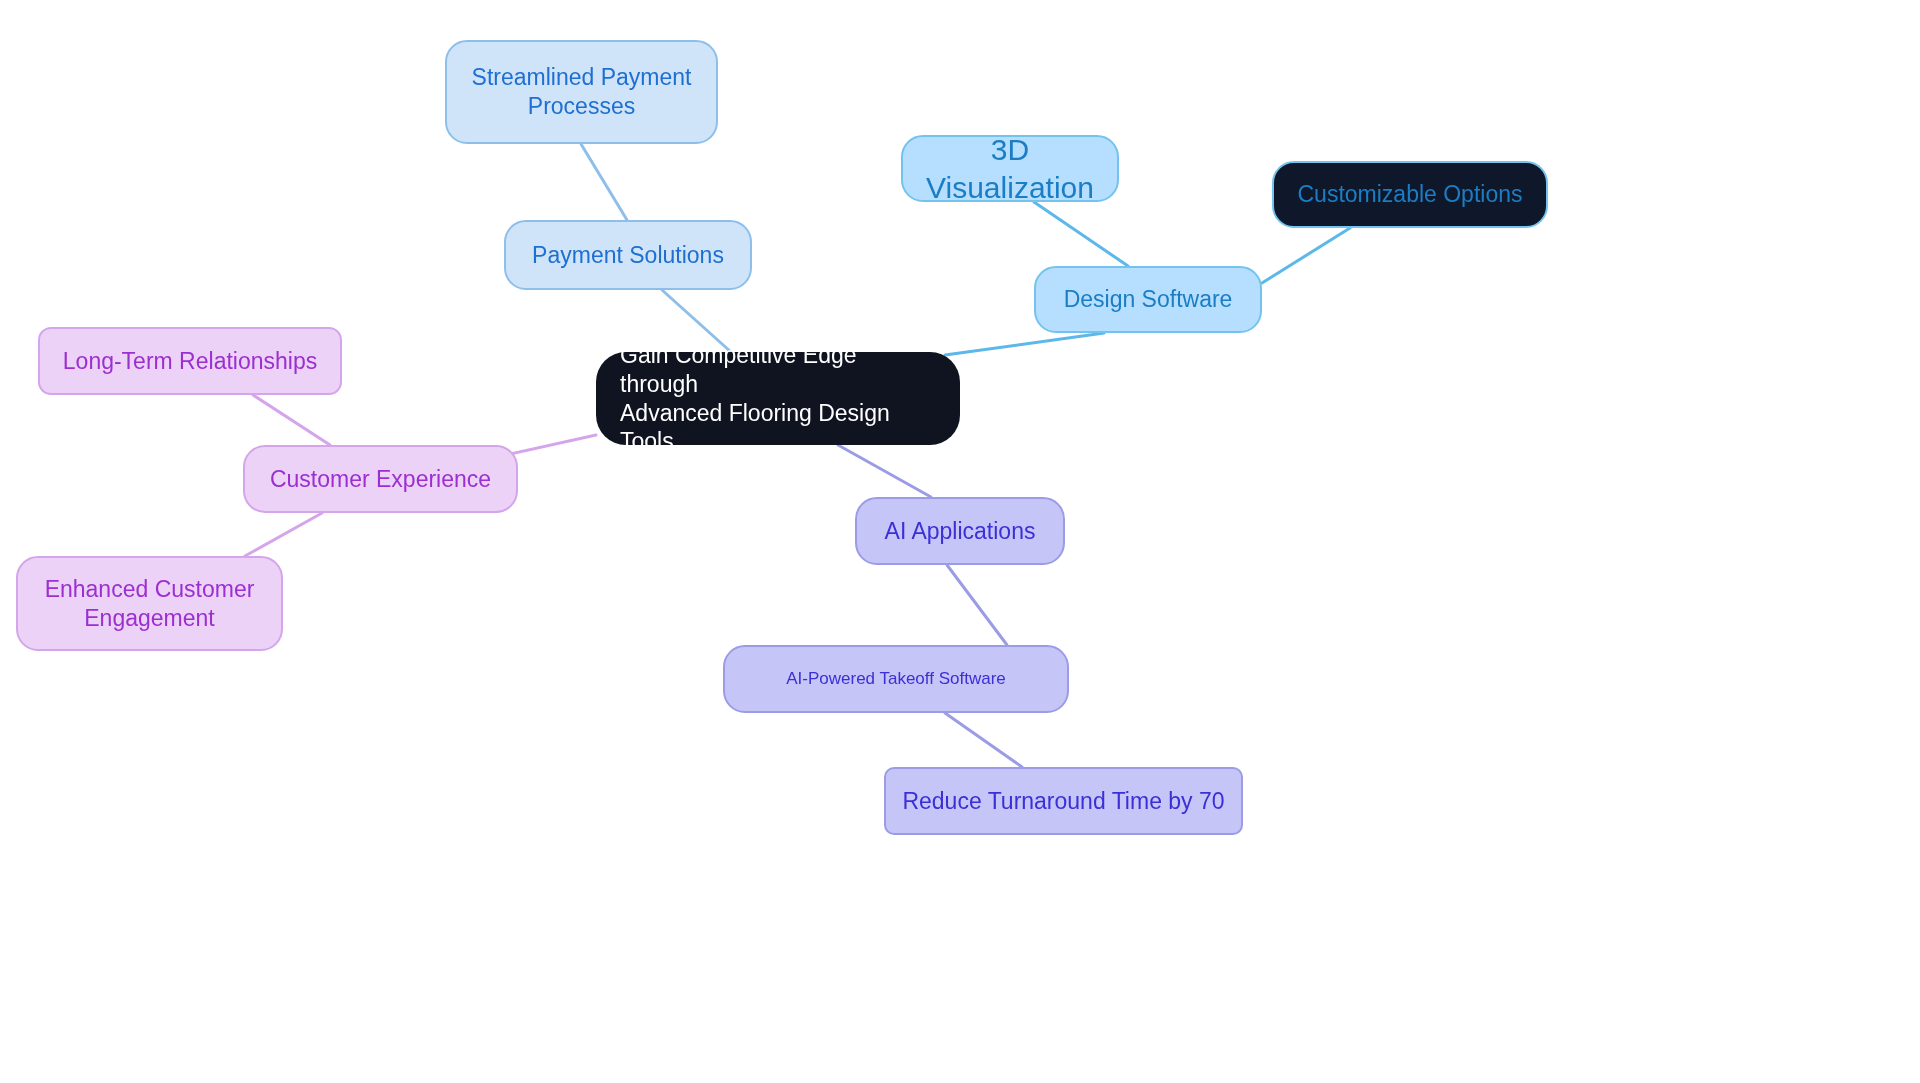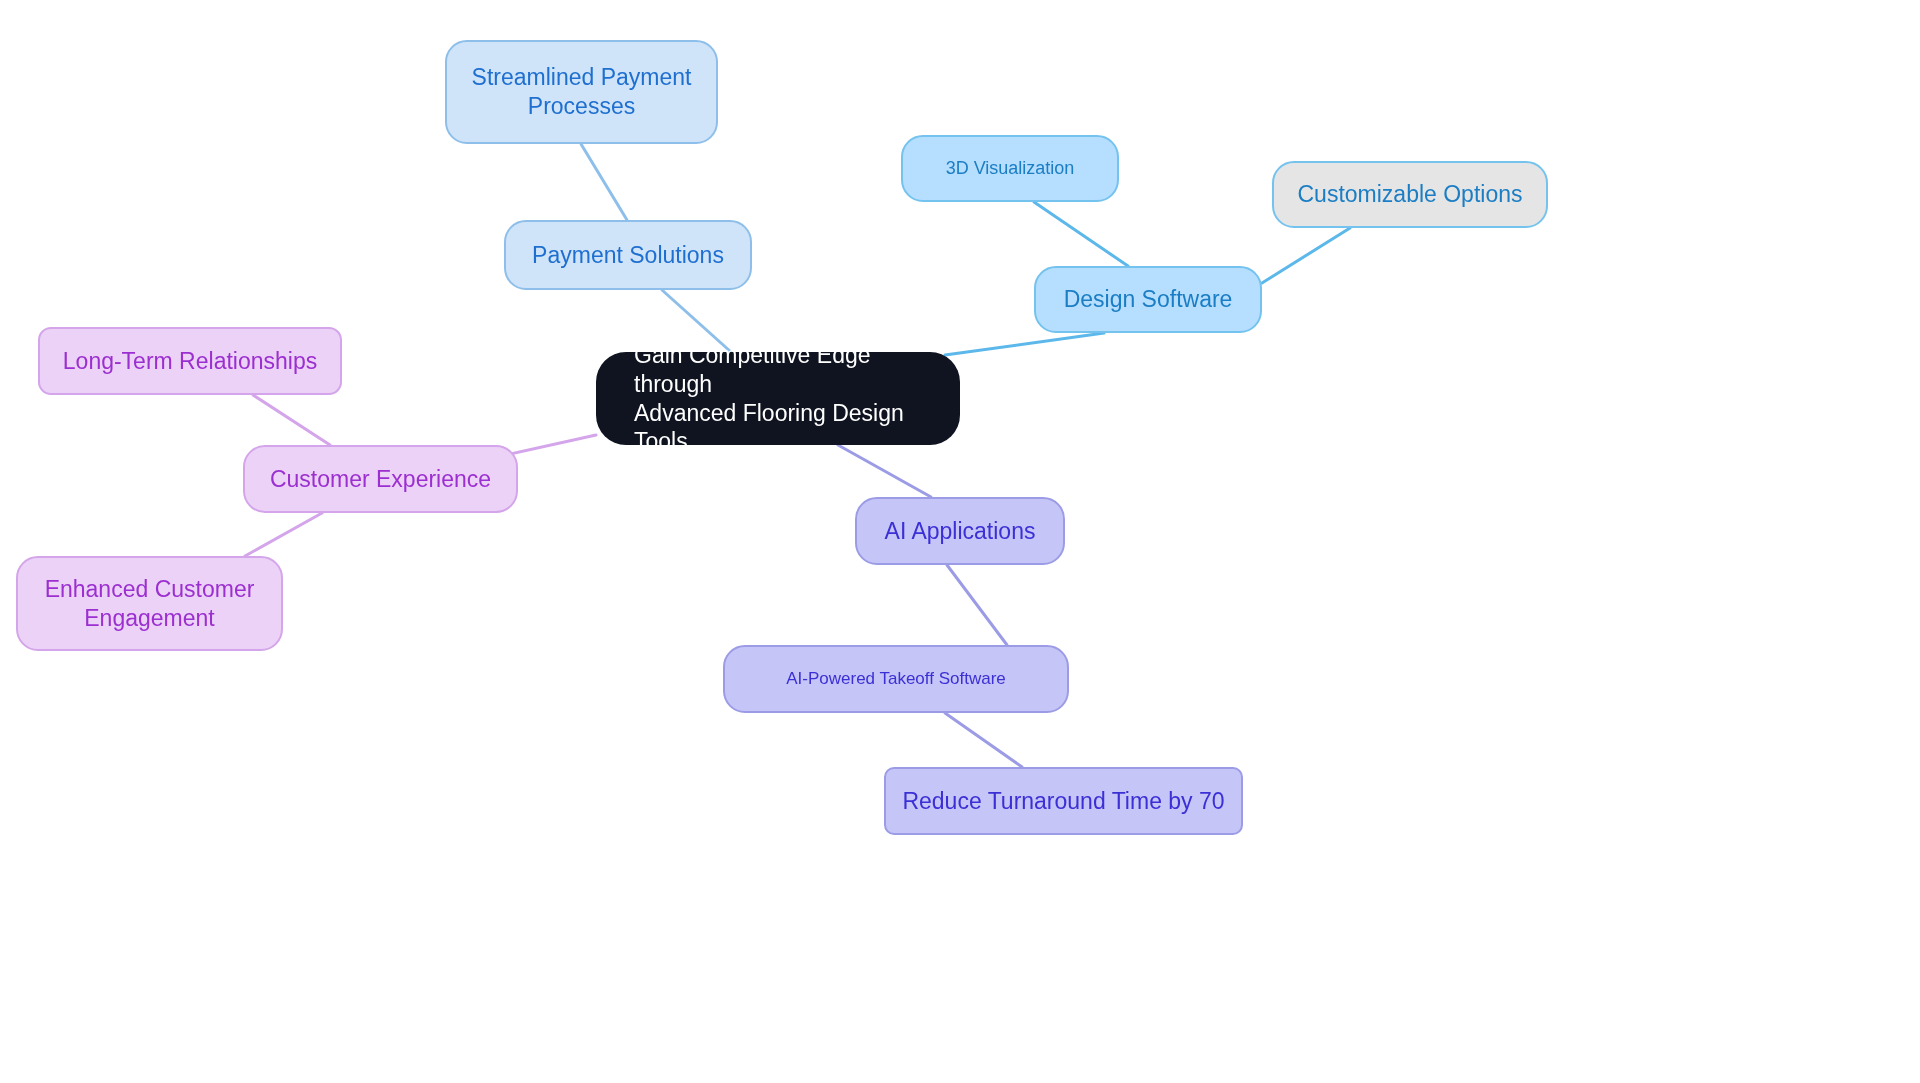--- a/index.html
+++ b/index.html
@@ -38,21 +38,21 @@
     border-width: 2px;
     line-height: 1.24;
     white-space: pre-line;
     padding: 22px 14px;
   }
   .node.root {
     border-radius: 30px;
     border-width: 0;
     justify-content: flex-start;
     text-align: left;
-    padding: 10px 38px;
+    padding: 10px 24px;
   }
 </style>
 </head>
 <body>
 
 <div id="canvas">
   <svg id="edges" viewBox="0 0 1920 1083" width="1920" height="1083">
       <line x1="731" y1="352" x2="662" y2="290" stroke="#8dbfea" stroke-width="3" stroke-linecap="round"></line>
       <line x1="627" y1="220" x2="581" y2="144" stroke="#8dbfea" stroke-width="3" stroke-linecap="round"></line>
       <line x1="945" y1="355" x2="1104" y2="333" stroke="#5cb8ea" stroke-width="3" stroke-linecap="round"></line>
@@ -65,22 +65,22 @@
       <line x1="330" y1="445" x2="253" y2="395" stroke="#d4a5ea" stroke-width="3" stroke-linecap="round"></line>
       <line x1="322" y1="513" x2="245" y2="556" stroke="#d4a5ea" stroke-width="3" stroke-linecap="round"></line>
     </svg>
   <div id="nodes">
       <div class="node root" style="left: 596px; top: 352px; width: 364px; height: 93px; background: rgb(15, 20, 32); color: rgb(255, 255, 255); border-color: rgb(15, 20, 32); font-size: 23px;"><span>Gain Competitive Edge through
 Advanced Flooring Design Tools</span></div>
       <div class="node" style="left: 504px; top: 220px; width: 248px; height: 70px; background: rgb(207, 228, 249); color: rgb(30, 111, 208); border-color: rgb(141, 191, 234); font-size: 23px;"><span>Payment Solutions</span></div>
       <div class="node" style="left: 445px; top: 40px; width: 273px; height: 104px; background: rgb(207, 228, 249); color: rgb(30, 111, 208); border-color: rgb(141, 191, 234); font-size: 23px;"><span>Streamlined Payment
 Processes</span></div>
       <div class="node" style="left: 1034px; top: 266px; width: 228px; height: 67px; background: rgb(181, 222, 255); color: rgb(27, 126, 196); border-color: rgb(116, 195, 239); font-size: 23px;"><span>Design Software</span></div>
-      <div class="node" style="left: 901px; top: 135px; width: 218px; height: 67px; background: rgb(181, 222, 255); color: rgb(27, 126, 196); border-color: rgb(116, 195, 239); font-size: 18px;"><span>3D Visualization</span></div>
-      <div class="node" style="left: 1272px; top: 161px; width: 276px; height: 67px; background: #e5e5e5; color: rgb(27, 126, 196); border-color: rgb(116, 195, 239); font-size: 23px;"><span>Customizable Options</span></div>
+      <div class="node" style="left: 901px; top: 135px; width: 218px; height: 67px; background: rgb(181, 222, 255); color: rgb(27, 126, 196); border-color: rgb(116, 195, 239); font-size: 30px;"><span>3D Visualization</span></div>
+      <div class="node" style="left: 1272px; top: 161px; width: 276px; height: 67px; background: #0f172a; color: rgb(27, 126, 196); border-color: rgb(116, 195, 239); font-size: 23px;"><span>Customizable Options</span></div>
       <div class="node" style="left: 855px; top: 497px; width: 210px; height: 68px; background: rgb(197, 197, 247); color: rgb(59, 47, 214); border-color: rgb(156, 156, 230); font-size: 23px;"><span>AI Applications</span></div>
       <div class="node" style="left: 723px; top: 645px; width: 346px; height: 68px; background: rgb(197, 197, 247); color: rgb(59, 47, 214); border-color: rgb(156, 156, 230); font-size: 17px;"><span>AI-Powered Takeoff Software</span></div>
       <div class="node" style="left: 884px; top: 767px; width: 359px; height: 68px; background: rgb(197, 197, 247); color: rgb(59, 47, 214); border-color: rgb(156, 156, 230); font-size: 23px; border-radius: 10px;"><span>Reduce Turnaround Time by 70</span></div>
       <div class="node" style="left: 243px; top: 445px; width: 275px; height: 68px; background: rgb(236, 210, 247); color: rgb(155, 47, 208); border-color: rgb(212, 165, 234); font-size: 23px;"><span>Customer Experience</span></div>
       <div class="node" style="left: 38px; top: 327px; width: 304px; height: 68px; background: rgb(236, 210, 247); color: rgb(155, 47, 208); border-color: rgb(212, 165, 234); font-size: 23px; border-radius: 13px;"><span>Long-Term Relationships</span></div>
       <div class="node" style="left: 16px; top: 556px; width: 267px; height: 95px; background: rgb(236, 210, 247); color: rgb(155, 47, 208); border-color: rgb(212, 165, 234); font-size: 23px;"><span>Enhanced Customer
 Engagement</span></div>
     </div>
 </div>
 

